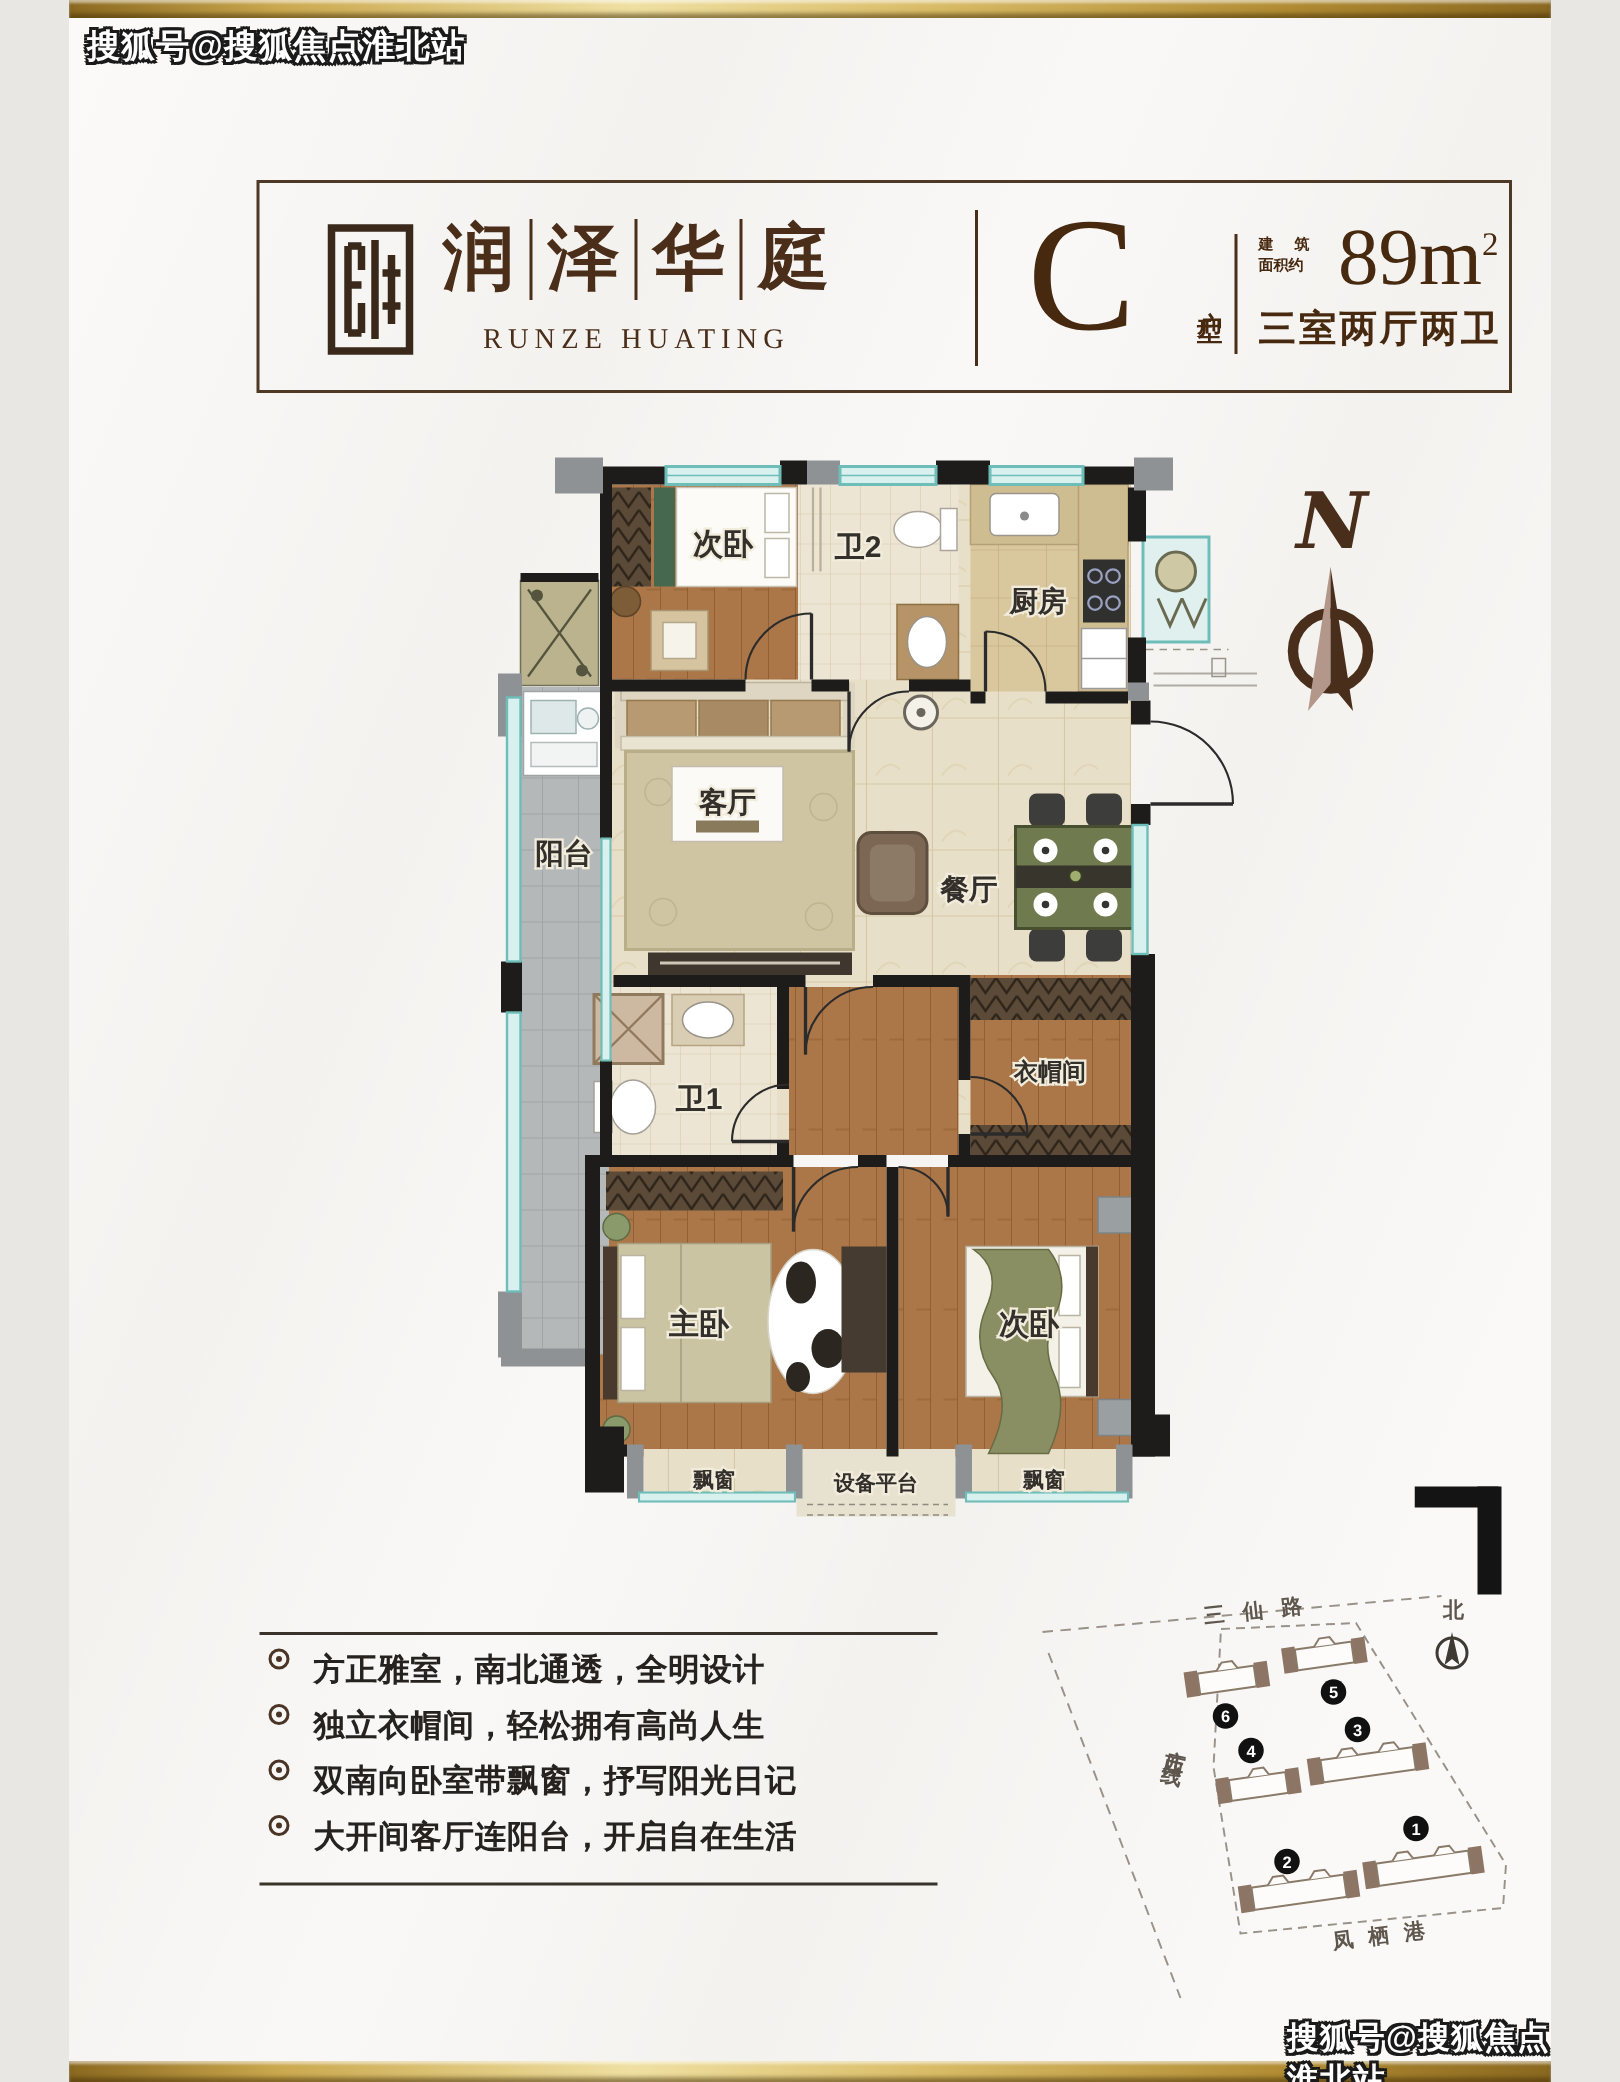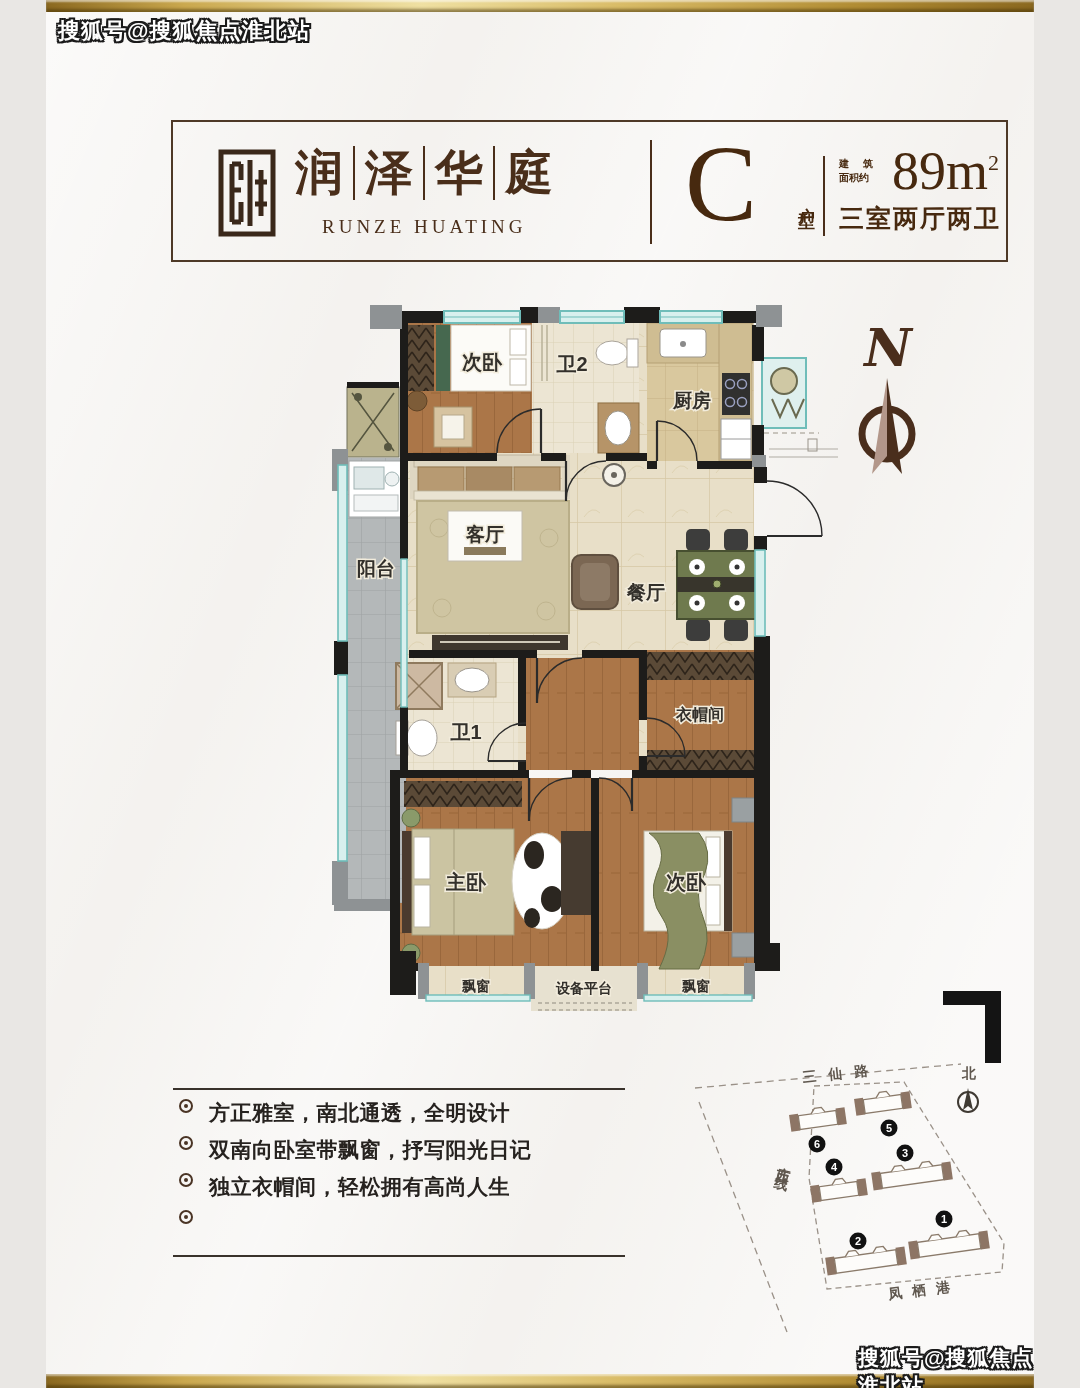--- a/index.html
+++ b/index.html
@@ -389,28 +389,29 @@
 
   <div class="features">
     <div class="rule"></div>
     <ul>
       <li>
           <span class="bullet"></span>
           <span class="feature-text">方正雅室，南北通透，全明设计</span>
         </li>
       <li>
           <span class="bullet"></span>
+          <span class="feature-text">独立衣帽间，轻松拥有高尚人生</span>
+        </li>
+      <li>
+          <span class="bullet"></span>
           <span class="feature-text">双南向卧室带飘窗，抒写阳光日记</span>
         </li>
       <li>
           <span class="bullet"></span>
-          <span class="feature-text">独立衣帽间，轻松拥有高尚人生</span>
-        </li>
-      <li>
-          <span class="bullet"></span>
+          <span class="feature-text">大开间客厅连阳台，开启自在生活</span>
         </li>
     </ul>
     <div class="rule"></div>
   </div>
 
   <svg class="sitemap-svg" width="322" height="280" viewBox="0 0 322 280">
 
     <g stroke="#9a9188" stroke-width="1.3" stroke-dasharray="7 5" fill="none">
       <path d="M4 32 L270 8"></path>
       <path d="M8 46 L96 276"></path>

